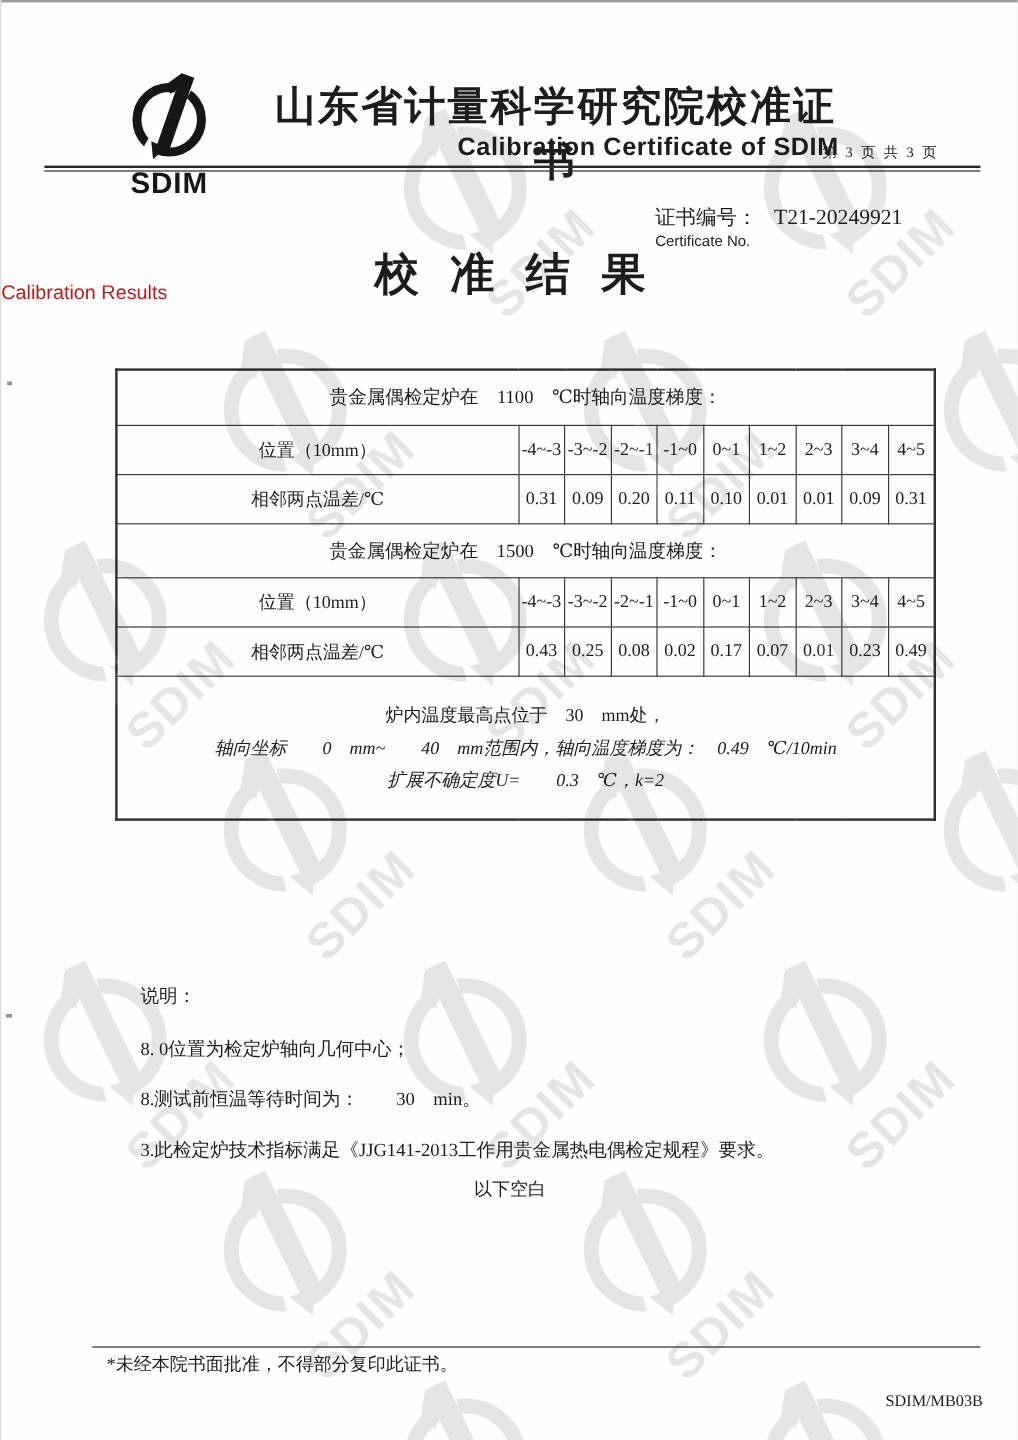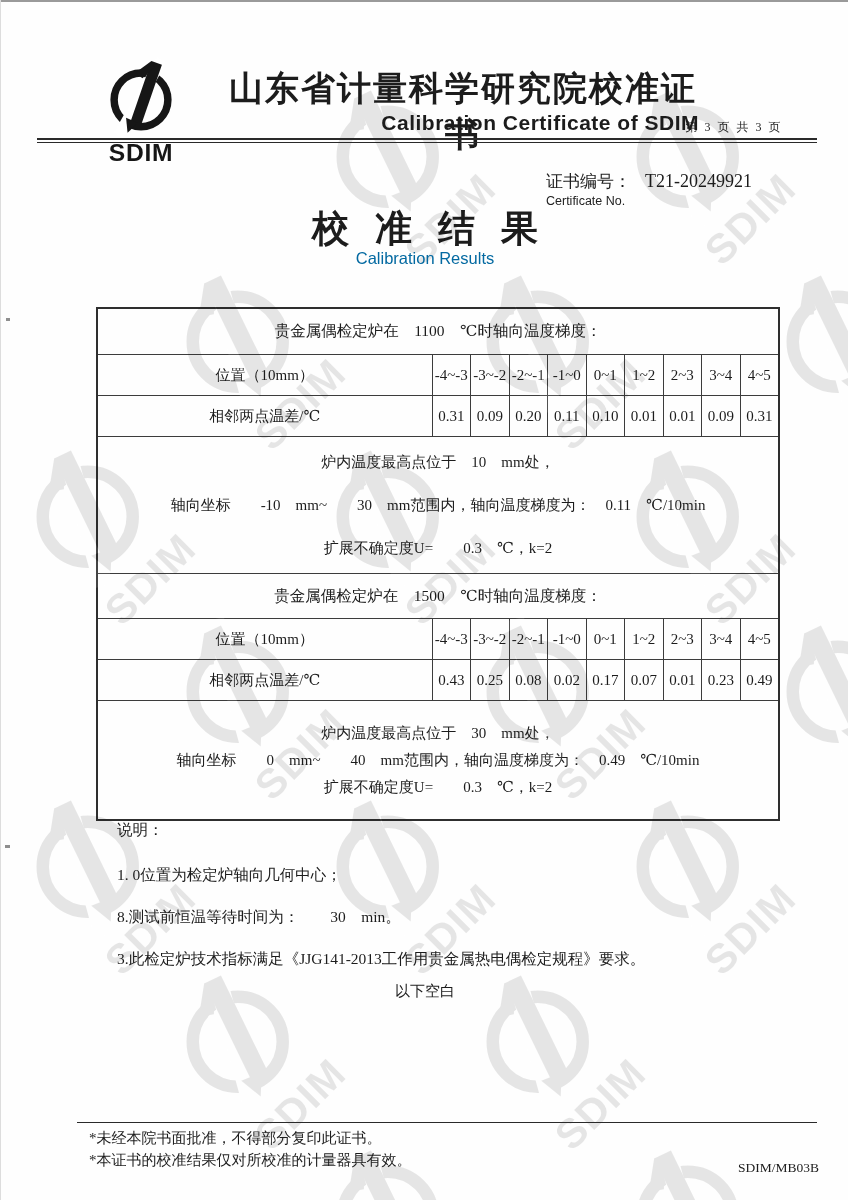--- a/index.html
+++ b/index.html
@@ -21,35 +21,35 @@
   .page-info{left:658px;top:119px;width:150px;text-align:center;font-size:12px;letter-spacing:2px;}
   .header-rule{left:36px;top:138px;width:780px;height:2px;border-top:2px solid #2a2a2a;border-bottom:1px solid #2a2a2a;}
   
   .cert-block{left:545px;top:170px;}
   .cert-line{font-size:17px;}
   .cert-value{margin-left:14px;font-size:18px;}
   .cert-en{font-size:12.5px;font-family:"Liberation Sans","DejaVu Sans",sans-serif;margin-top:1px;color:#222;}
   
   .results-title{left:0;top:204px;width:100%;text-align:center;font-size:37px;font-weight:bold;
                  letter-spacing:26px;text-indent:26px;}
-  .results-sub{left:0;top:249px;width:100%;text-align:center;font-size:16.5px;
-               font-family:"Liberation Sans","DejaVu Sans",sans-serif;color:#0369a1;}
+  .results-sub{left:0;top:235px;width:100%;text-align:left;font-size:16.5px;
+               font-family:"Liberation Sans","DejaVu Sans",sans-serif;color:#b91c1c;}
   
   table.cal{left:95px;top:307px;width:682px;border-collapse:collapse;table-layout:fixed;
             font-size:15px;background:transparent;}
   table.cal{position:absolute;border:2px solid #2e2e2e;}
   table.cal td{border:1px solid #3c3c3c;text-align:center;vertical-align:middle;padding:0;overflow:hidden;}
   td.intro-cell{text-align:left;padding-left:8px;height:45px;font-size:15.5px;}
   td.intro-cell.b{height:44px;}
   tr.pos-row td,tr.val-row td{height:40px;}
   td.rowlab{font-size:15px;}
   td.tk{border:2px solid #141414;}
   td.notes-cell{text-align:left;padding:6px 10px;}
   td.notes-cell div+div{margin-top:24px;}
-  td.notes-cell.gapB div+div{margin-top:8px;}
+  td.notes-cell.gapB div+div{margin-top:8px;font-style:italic;}
   
   .remarks{left:116px;top:820px;width:660px;font-size:15.5px;}
   .remarks .rm-label{margin-bottom:24px;}
   .remarks .rm-item{margin-bottom:22px;line-height:20px;}
   .end-note{left:0;top:982px;width:100%;text-align:center;font-size:15px;}
   
   .footer-rule{left:76px;top:1122px;width:740px;height:0;border-top:1.5px solid #2a2a2a;}
   .footer-notes{left:88px;top:1127px;font-size:15px;line-height:22px;}
   .form-no{left:600px;top:1160px;width:218px;text-align:right;font-size:13.5px;}
   .artifact{position:absolute;background:#8f8f8f;z-index:1;}
@@ -185,27 +185,20 @@
       <td>0.09</td>
       <td>0.20</td>
       <td class="tk">0.11</td>
       <td class="tk">0.10</td>
       <td class="tk">0.01</td>
       <td class="tk">0.01</td>
       <td class="tk">0.09</td>
       <td>0.31</td>
     </tr>
     <tr>
-      <td class="notes-cell" colspan="10" style="height:136px">
-        <div>炉内温度最高点位于　10　mm处，</div>
-        <div>轴向坐标　　-10　mm~　　30　mm范围内，轴向温度梯度为：　0.11　℃/10min</div>
-        <div>扩展不确定度U=　　0.3　℃，k=2</div>
-      </td>
-    </tr>
-    <tr>
       <td class="intro-cell b" colspan="10">贵金属偶检定炉在　1500　℃时轴向温度梯度：</td>
     </tr>
     <tr class="pos-row">
       <td class="rowlab">位置（10mm）</td>
       <td>-4~-3</td>
       <td>-3~-2</td>
       <td>-2~-1</td>
       <td>-1~0</td>
       <td>0~1</td>
       <td>1~2</td>
@@ -230,28 +223,27 @@
         <div>炉内温度最高点位于　30　mm处，</div>
         <div>轴向坐标　　0　mm~　　40　mm范围内，轴向温度梯度为：　0.49　℃/10min</div>
         <div>扩展不确定度U=　　0.3　℃，k=2</div>
       </td>
     </tr>
   </tbody>
     </table>
 
   <div class="layer remarks">
     <div class="rm-label">说明：</div>
-    <div class="rm-item">1. 0位置为检定炉轴向几何中心；</div>
+    <div class="rm-item">8. 0位置为检定炉轴向几何中心；</div>
     <div class="rm-item">8.测试前恒温等待时间为：　　30　min。</div>
     <div class="rm-item">3.此检定炉技术指标满足《JJG141-2013工作用贵金属热电偶检定规程》要求。</div>
   </div>
   <div class="layer end-note">以下空白</div>
 
   <div class="layer footer-rule"></div>
   <div class="layer footer-notes">
     <div>*未经本院书面批准，不得部分复印此证书。</div>
-    <div>*本证书的校准结果仅对所校准的计量器具有效。</div>
   </div>
   <div class="layer form-no">SDIM/MB03B</div>
 
   <div class="artifact" style="left:5px;top:318px;width:4px;height:3px"></div>
   <div class="artifact" style="left:4px;top:845px;width:5px;height:3px"></div>
 </div>
 
 </body></html>

